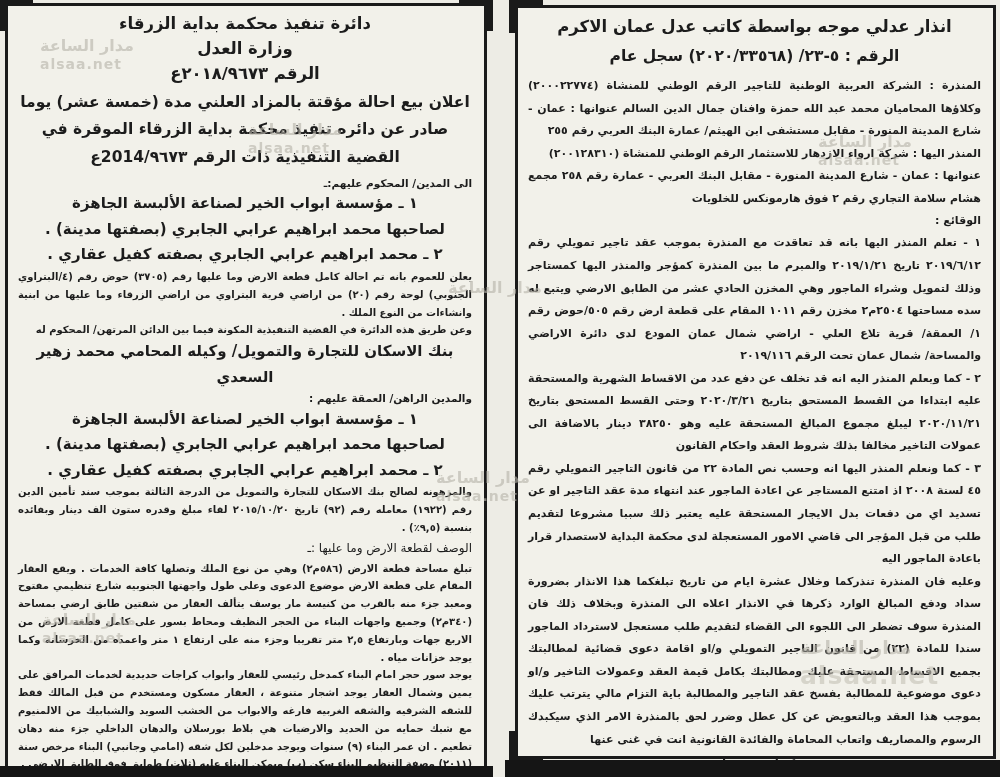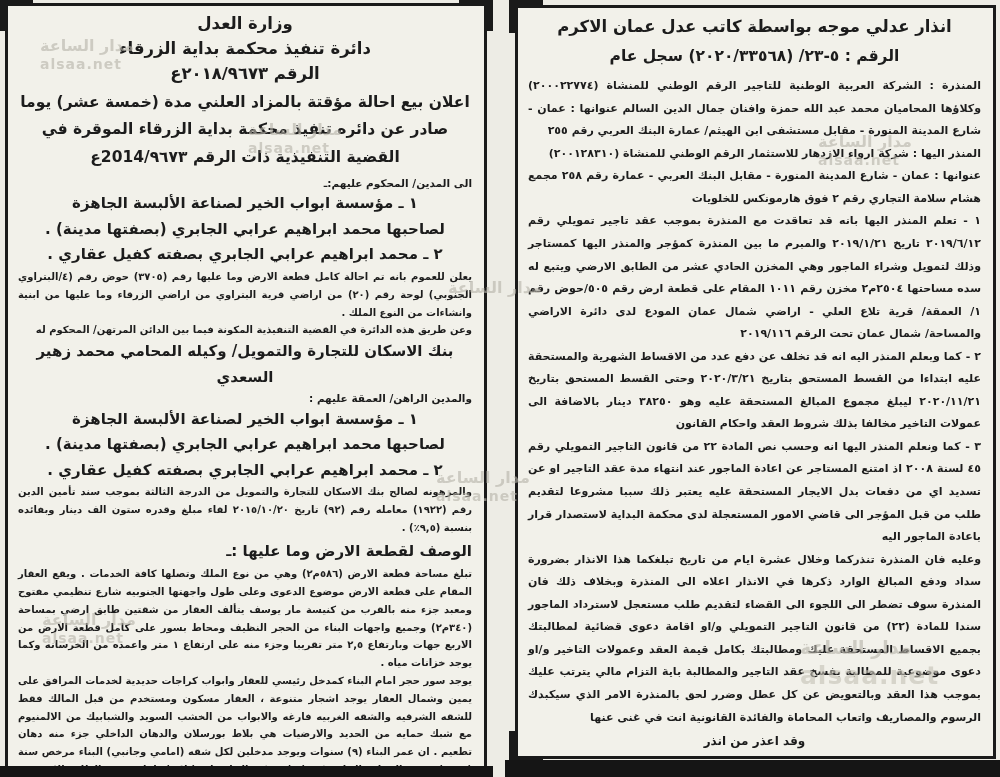--- a/index.html
+++ b/index.html
@@ -21,21 +21,21 @@
   .cnr.tl { top:-9px; left:-9px;  border-top:8px solid #1a1a1a; border-left:8px solid #1a1a1a; }
   .cnr.tr { top:-9px; right:-9px; border-top:8px solid #1a1a1a; border-right:8px solid #1a1a1a; }
   .cnr.bl { bottom:-9px; left:-9px; border-bottom:8px solid #1a1a1a; border-left:8px solid #1a1a1a; }
 
   .cT   { text-align:center; font-weight:bold; }
   .sz17 { font-size:16.5px; line-height:1.5; }
   .titleL { font-size:15.5px; line-height:1.75; margin:3px 0 4px; }
   .bigL { font-size:15px; line-height:1.7; }
   .smallHead { font-size:10.5px; font-weight:bold; line-height:1.6; }
   .bodyL { font-size:10px; line-height:1.78; text-align:justify; font-weight:bold; margin:0; }
-  .secHead { font-size:15px; font-weight:bold; line-height:1.9; }
+  .secHead { font-size:12px; font-weight:normal; line-height:1.9; }
 
   .titleR { font-size:16.5px; line-height:1.6; margin-bottom:4px; }
   .numR   { font-size:15.5px; line-height:1.6; margin-bottom:6px; }
   .bodyR  { font-size:11px; line-height:2.05; text-align:justify; font-weight:bold; margin:0; }
   .factsHead { font-size:11px; font-weight:bold; line-height:2.0; }
   .excuse { font-size:12px; font-weight:bold; text-align:center; line-height:2.0; }
 
   .wm {
     position:absolute; z-index:6; width:160px; text-align:left;
     font-weight:bold; color:#b7b4aa; opacity:.62; pointer-events:none;
@@ -52,22 +52,22 @@
 </style>
 </head>
 <body>
 
 <div class="page">
 
   <div class="frame frame-left">
     <div class="cnr tl"></div>
     <div class="cnr tr"></div>
 
+    <div class="cT sz17">دائرة تنفيذ محكمة بداية الزرقاء</div>
     <div class="cT sz17">وزارة العدل</div>
-    <div class="cT sz17">دائرة تنفيذ محكمة بداية الزرقاء</div>
     <div class="cT sz17">الرقم ٢٠١٨/٩٦٧٣ع</div>
     <div class="cT titleL">اعلان بيع احالة مؤقتة بالمزاد العلني مدة (خمسة عشر) يوما صادر عن دائره تنفيذ محكمة بداية الزرقاء الموقرة في القضية التنفيذية ذات الرقم 2014/٩٦٧٣ع</div>
 
     <div class="smallHead">الى المدين/ المحكوم عليهم:ـ</div>
     <div class="cT bigL">١ ـ مؤسسة ابواب الخير لصناعة الألبسة الجاهزة</div>
     <div class="cT bigL">لصاحبها محمد ابراهيم عرابي الجابري (بصفتها مدينة) .</div>
     <div class="cT bigL">٢ ـ محمد ابراهيم عرابي الجابري بصفته كفيل عقاري .</div>
 
     <p class="bodyL">يعلن للعموم بانه تم احالة كامل قطعة الارض وما عليها رقم (٣٧٠٥) حوض رقم (٤/البتراوي الجنوبي) لوحة رقم (٢٠) من اراضي قرية البتراوي من اراضي الزرقاء وما عليها من ابنية وانشاءات من النوع الملك .</p>
     <p class="bodyL">وعن طريق هذه الدائرة في القضية التنفيذية المكونة فيما بين الدائن المرتهن/ المحكوم له</p>
@@ -87,20 +87,21 @@
   <div class="frame frame-right">
     <div class="cnr tl"></div>
     <div class="cnr bl"></div>
 
     <div class="cT titleR">انذار عدلي موجه بواسطة كاتب عدل عمان الاكرم</div>
     <div class="cT numR">الرقم : ٥-٢٣/ (٢٠٢٠/٣٣٥٦٨) سجل عام</div>
 
     <p class="bodyR">المنذرة : الشركة العربية الوطنية للتاجير الرقم الوطني للمنشاة (٢٠٠٠٢٢٧٧٤) وكلاؤها المحاميان محمد عبد الله حمزة وافنان جمال الدين السالم  عنوانها : عمان -  شارع المدينة المنورة - مقابل مستشفى ابن الهيثم/ عمارة البنك العربي رقم ٢٥٥</p>
     <p class="bodyR">المنذر اليها : شركة ارواء الازدهار للاستثمار الرقم الوطني للمنشاة (٢٠٠١٢٨٣١٠)</p>
     <p class="bodyR">عنوانها : عمان - شارع المدينة المنورة - مقابل البنك العربي - عمارة رقم ٢٥٨ مجمع هشام سلامة التجاري رقم ٢ فوق هارمونكس للخلويات</p>
+    <div class="factsHead">الوقائع :</div>
     <p class="bodyR">١ - تعلم المنذر اليها بانه قد تعاقدت مع المنذرة بموجب عقد تاجير تمويلي رقم ٢٠١٩/٦/١٢ تاريخ ٢٠١٩/١/٢١ والمبرم ما بين المنذرة كمؤجر والمنذر اليها كمستاجر وذلك لتمويل وشراء الماجور وهي المخزن الحادي عشر من الطابق الارضي ويتبع له سده مساحتها ٢٥٠٤م٢ مخزن رقم ١٠١١ المقام على قطعة ارض رقم ٥٠٥/حوض رقم ١/ العمقة/ قرية تلاع العلي - اراضي شمال عمان المودع لدى دائرة الاراضي والمساحة/ شمال عمان تحت الرقم ٢٠١٩/١١٦</p>
     <p class="bodyR">٢ - كما وبعلم المنذر اليه انه قد تخلف عن دفع عدد من الاقساط الشهرية والمستحقة عليه ابتداءا من القسط المستحق بتاريخ ٢٠٢٠/٣/٢١ وحتى القسط المستحق بتاريخ ٢٠٢٠/١١/٢١ ليبلغ مجموع المبالغ المستحقة عليه وهو ٣٨٢٥٠ دينار بالاضافة الى عمولات التاخير مخالفا بذلك شروط العقد واحكام القانون</p>
     <p class="bodyR">٣ - كما ونعلم المنذر اليها انه وحسب نص المادة ٢٢ من قانون التاجير التمويلي رقم ٤٥ لسنة ٢٠٠٨ اذ امتنع المستاجر عن اعادة الماجور عند انتهاء مدة عقد التاجير او عن تسديد اي من دفعات بدل الايجار المستحقة عليه يعتبر ذلك سببا مشروعا لتقديم طلب من قبل المؤجر الى قاضي الامور المستعجلة لدى محكمة البداية لاستصدار قرار باعادة الماجور اليه</p>
     <p class="bodyR">وعليه فان المنذرة تنذركما وخلال عشرة ايام من تاريخ تبلغكما هذا الانذار بضرورة سداد ودفع المبالغ الوارد ذكرها في الانذار اعلاه الى المنذرة وبخلاف ذلك فان المنذرة سوف تضطر الى اللجوء الى القضاء لتقديم طلب مستعجل لاسترداد الماجور سندا للمادة (٢٢) من قانون التاجير التمويلي و/او اقامة دعوى قضائية لمطالبتك بجميع الاقساط المستحقة عليك ومطالبتك بكامل قيمة العقد وعمولات التاخير و/او دعوى موضوعية للمطالبة بفسخ عقد التاجير والمطالبة باية التزام مالي يترتب عليك بموجب هذا العقد وبالتعويض عن كل عطل وضرر لحق بالمنذرة الامر الذي سيكبدك الرسوم والمصاريف واتعاب المحاماة والفائدة القانونية انت في غنى عنها</p>
     <div class="excuse">وقد اعذر من انذر</div>
 
   </div>
 
   <div class="wm" style="left:40px; top:36px;">
     <span class="l1">مدار الساعة</span>

